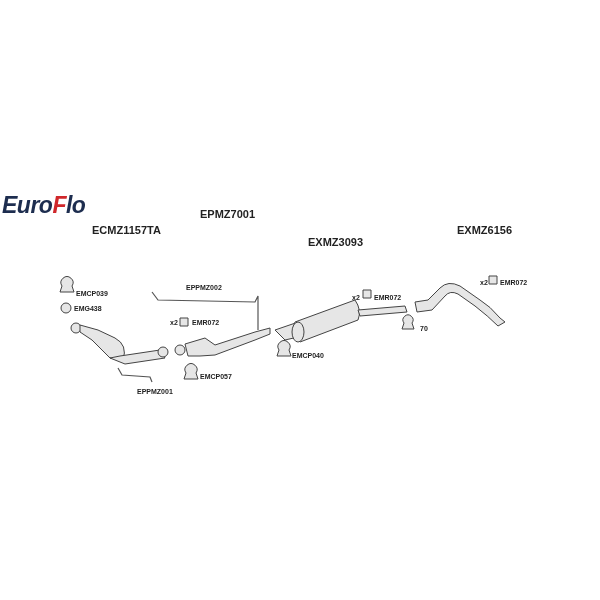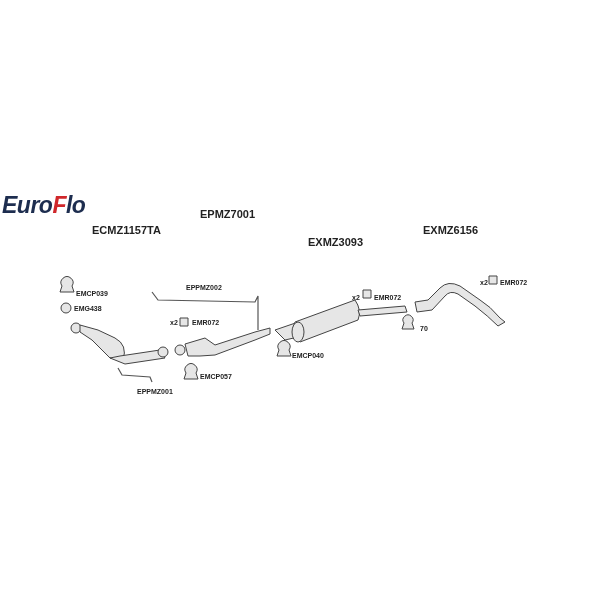--- a/index.html
+++ b/index.html
@@ -11,21 +11,21 @@
   svg.diag{position:absolute;left:0;top:0;}
 </style>
 </head>
 <body>
 
 <div class="logo"><span>Euro</span><span class="accent">F</span><span>lo</span></div>
 
 <div class="ref" style="left:92px;top:224px">ECMZ1157TA</div>
 <div class="ref" style="left:200px;top:208px">EPMZ7001</div>
 <div class="ref" style="left:308px;top:236px">EXMZ3093</div>
-<div class="ref" style="left:423px;top:224px">EXMZ6156</div>
+<div class="ref" style="left:457px;top:224px">EXMZ6156</div>
 
 <svg class="diag" width="600" height="600">
   <g fill="#e6e6e6" stroke="#444" stroke-width="1">
 
     <path d="M62,286 a6,6 0 1,1 10,0 l2,6 h-14 z"></path>
     <circle cx="66" cy="308" r="5"></circle>
 
     <circle cx="76" cy="328" r="5"></circle>
     <path d="M80,325 L98,330 L115,338 Q128,345 123,360 L110,358 L92,340 L80,332 z"></path>
     <path d="M110,358 L120,356 L160,350 L165,358 L125,364 z"></path>

